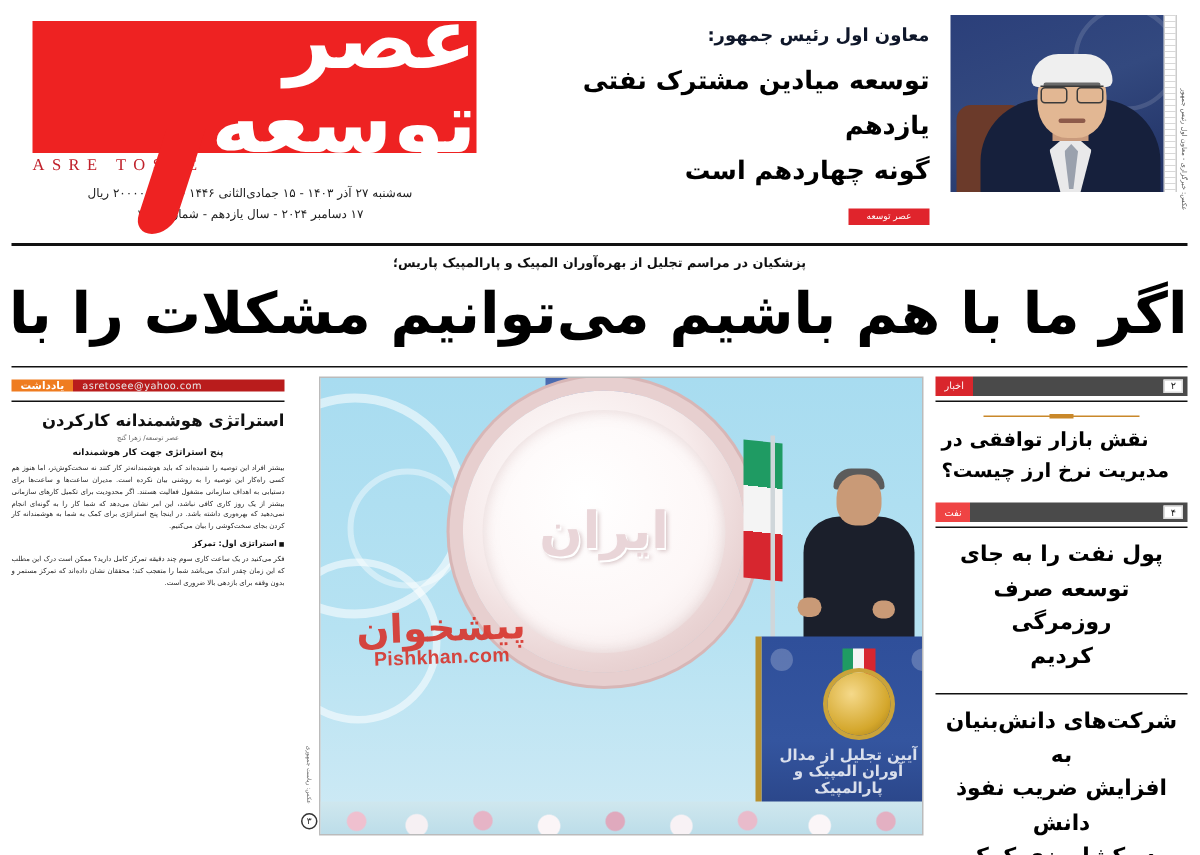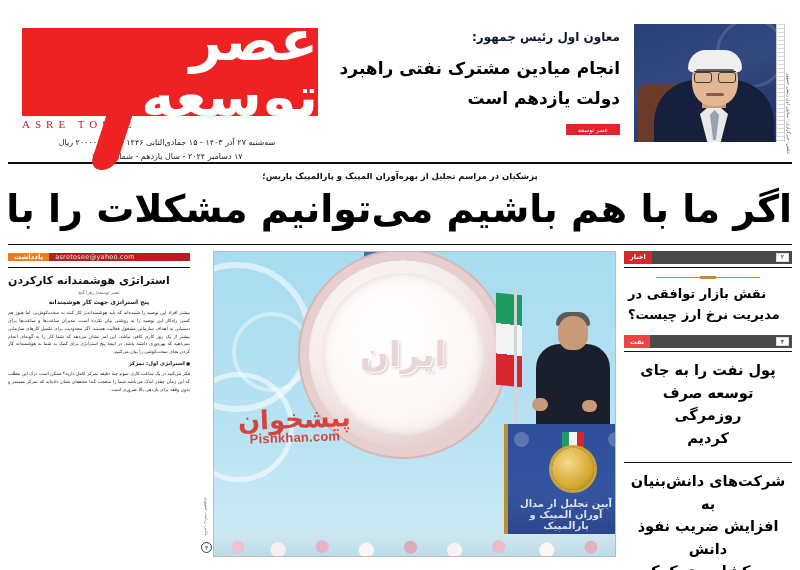--- a/index.html
+++ b/index.html
@@ -6,21 +6,21 @@
   html,body { width:800px; height:570px; overflow:hidden; }
   body {
     background:#ffffff;
     font-family:"DejaVu Sans","Liberation Sans",sans-serif;
     color:#111;
     position:relative;
   }
   .page { width:800px; height:570px; position:relative; }
 
   
-  .topbar { display:flex; flex-direction:row-reverse; height:160px; padding:20px 8px 0 8px; }
+  .topbar { display:flex; flex-direction:row-reverse; height:160px; padding:6px 8px 0 8px; }
 
   
   .masthead { width:318px; position:relative; padding-top:8px; }
   .logo-box {
     background:#ee2222; width:296px; height:88px; margin-right:8px;
     position:relative; overflow:hidden;
   }
   .logo-text {
     position:absolute; inset:0;
     display:flex; align-items:center; justify-content:center;
@@ -129,21 +129,21 @@
   .note-badge {
     background:#ef7c20; color:#fff; font-size:7px; font-weight:bold;
     padding:0 6px; display:flex; align-items:center;
   }
   .note-email {
     flex:1; background:#b91c1c; color:#e8e8e8; font-size:6.5px;
     display:flex; align-items:center; justify-content:flex-start;
     padding:0 6px; direction:ltr; letter-spacing:.3px;
   }
   .note-rule { border-top:1px solid #111; margin-top:3px; }
-  .note-title { text-align:left; font-size:11px; font-weight:bold; margin-top:6px; }
+  .note-title { text-align:right; font-size:11px; font-weight:bold; margin-top:6px; }
   .note-author { text-align:center; font-size:4.5px; color:#666; margin-top:3px; }
   .note-sub { text-align:center; font-size:6px; font-weight:bold; margin-top:3px; }
   .note-body { font-size:4.6px; line-height:1.72; text-align:justify; margin-top:4px; color:#222; }
   .note-bullet { font-size:5.4px; font-weight:bold; margin:4px 0 2px 0; }
   .note-bullet:before { content:"■ "; font-size:4px; }
 
   
   .col-photo { flex:1; padding:0 6px; position:relative; display:flex; flex-direction:row-reverse; }
   .photo-side {
     width:13px; display:flex; flex-direction:column; align-items:center;
@@ -257,21 +257,21 @@
     position:absolute; left:24px; top:152px; color:#d8342c; opacity:.9;
     font-weight:bold; text-align:center; transform:rotate(-2deg);
   }
   .wm-fa { font-size:26px; letter-spacing:-1px; }
   .wm-en { font-size:13px; font-family:"Liberation Sans",sans-serif; margin-top:-4px; letter-spacing:.2px; }
 
   
   .col-briefs { width:170px; padding-left:2px; }
   .brief-head { display:flex; flex-direction:row-reverse; align-items:stretch; height:13px; }
   .brief-cat {
-    color:#fff; font-size:6.5px; font-weight:bold; padding:0 6px;
+    color:#fff; font-size:6.5px; font-weight:normal; padding:0 6px;
     display:flex; align-items:center;
   }
   .brief-bar {
     flex:1; background:#4a4a4a; display:flex; flex-direction:row-reverse;
     align-items:center; justify-content:flex-end; padding:0 3px;
   }
   .brief-num {
     background:#fff; color:#222; font-size:6.5px; width:13px; height:9px;
     display:flex; align-items:center; justify-content:center; border:1px solid #ddd;
   }
@@ -309,22 +309,22 @@
       <div class="latin-name">ASRE TOSEE</div>
       <div class="dateline">
         <div>سه‌شنبه ۲۷ آذر ۱۴۰۳ - ۱۵ جمادی‌الثانی ۱۴۴۶ - قیمت ۲۰۰۰۰ ریال</div>
         <div>۱۷ دسامبر ۲۰۲۴ - سال یازدهم - شماره ۱۹۱۵</div>
       </div>
     </div>
 
     <div class="teaser">
       <div class="teaser-text">
         <div class="teaser-kicker">معاون اول رئیس جمهور:</div>
-        <div class="teaser-head">انجام میادین مشترک نفتی راهبرد</div>
-        <div class="teaser-head">دولت یازدهم است</div>
+        <div class="teaser-head">توسعه میادین مشترک نفتی یازدهم</div>
+        <div class="teaser-head">گونه چهاردهم است</div>
         <div class="teaser-badge">عصر توسعه</div>
       </div>
       <div class="photo-frame">
         <div class="photo-credit">عکس: خبرگزاری - معاون اول رئیس جمهور</div>
         <div class="ruler"></div>
         <div class="portrait">
           <div class="wall-deco"></div>
           <div class="wall-deco2"></div>
           <div class="chair"></div>
           <div class="body"></div>

